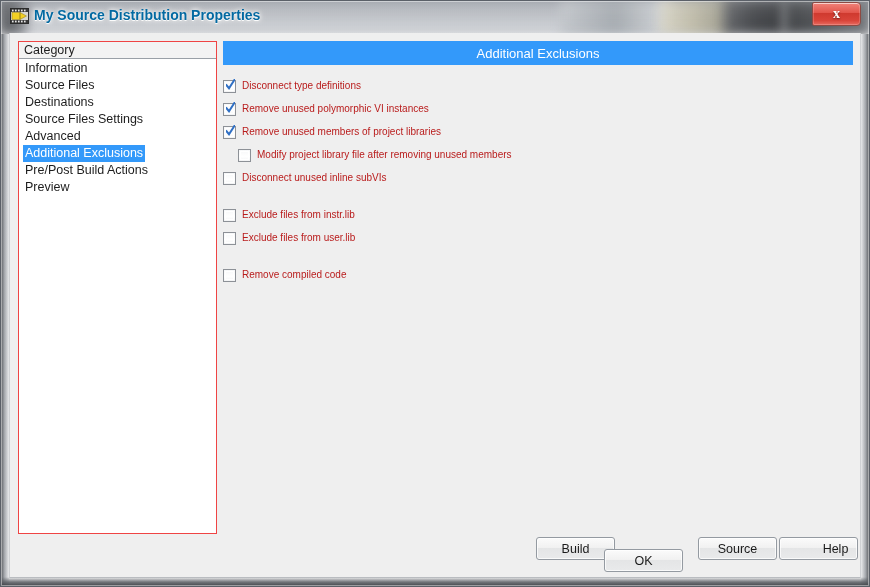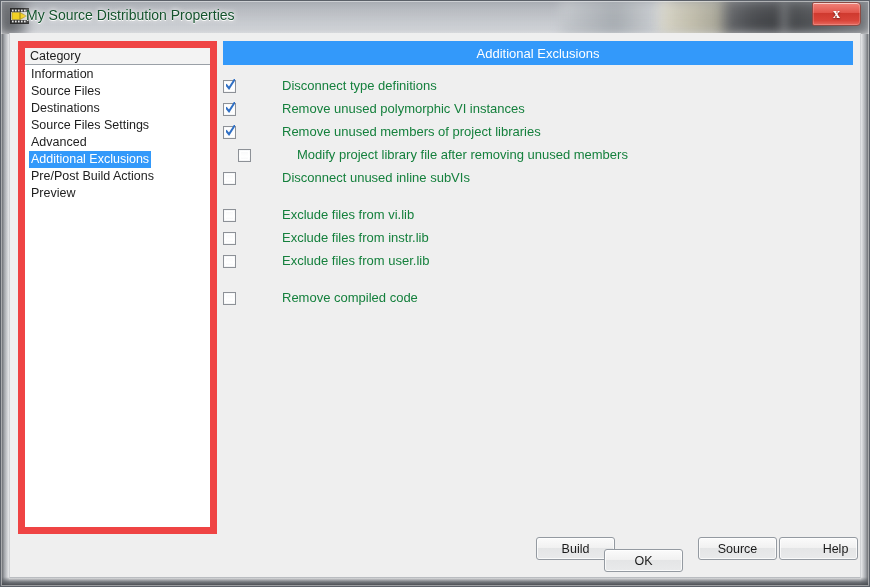--- a/index.html
+++ b/index.html
@@ -97,25 +97,26 @@
     left: 0; top: 0;
     width: 870px; height: 33px;
   }
   .title-icon {
     position: absolute;
     left: 10px; top: 8px;
     width: 19px; height: 16px;
   }
   .title-text {
     position: absolute;
-    left: 26px; top: 7px;
+    left: 34px; top: 7px;
     font-size: 14px;
-    color: #14532d;
+    color: #0369a1;
     text-shadow: 0 0 4px rgba(255,255,255,0.95), 0 0 7px rgba(255,255,255,0.85), 0 1px 0 rgba(255,255,255,0.9);
     white-space: nowrap;
+    font-weight: bold;
   }
   .close-btn {
     position: absolute;
     right: 9px; top: 2px;
     width: 47px; height: 22px;
     border: 1px solid #8d4a43;
     border-radius: 2px 4px 4px 2px;
     background: linear-gradient(to bottom,
       #f0837a 0%, #e2544a 45%, #cf3a2f 47%, #d9453a 80%, #e86a5f 100%);
     box-shadow: inset 0 1px 0 rgba(255,255,255,0.55), inset 0 0 0 1px rgba(255,255,255,0.18);
@@ -143,21 +144,21 @@
     border-right: 1px solid #cfd1d4;
     border-bottom: 1px solid #b9bcc0;
   }
 
   
   .category-list {
     position: absolute;
     left: 8px; top: 8px;
     width: 199px; height: 493px;
     background: #ffffff;
-    border: 7px solid #ef4444;
+    border: 1px solid #ef4444;
     box-sizing: border-box;
     overflow: hidden;
   }
   .category-header {
     position: relative;
     height: 17px;
     line-height: 16px;
     padding-left: 5px;
     font-size: 12.5px;
     color: #1d1d1d;
@@ -232,26 +233,25 @@
   }
   .cb.checked .tick {
     position: absolute;
     left: 2px; top: -2px;
     width: 9px; height: 13px;
     z-index: 2;
   }
   .cb.checked .tick svg { display: block; }
 
   .opt-label {
-    font-size: 13px;
-    color: #15803d;
+    font-size: 10px;
+    color: #b91c1c;
     line-height: 17px;
     white-space: nowrap;
     cursor: default;
-    margin-left: 40px;
   }
 
   
   .btn-row {
     position: absolute;
     left: 0; top: 504px;
     width: 852px; height: 30px;
   }
   .btn {
     position: absolute;
@@ -380,24 +380,20 @@
           <span class="cb"></span>
           <span class="opt-label">Modify project library file after removing unused members</span>
         </div>
         <div class="opt-row">
           <span class="cb"></span>
           <span class="opt-label">Disconnect unused inline subVIs</span>
         </div>
         <div class="opt-spacer"></div>
         <div class="opt-row">
           <span class="cb"></span>
-          <span class="opt-label">Exclude files from vi.lib</span>
-        </div>
-        <div class="opt-row">
-          <span class="cb"></span>
           <span class="opt-label">Exclude files from instr.lib</span>
         </div>
         <div class="opt-row">
           <span class="cb"></span>
           <span class="opt-label">Exclude files from user.lib</span>
         </div>
         <div class="opt-spacer"></div>
         <div class="opt-row">
           <span class="cb"></span>
           <span class="opt-label">Remove compiled code</span>

